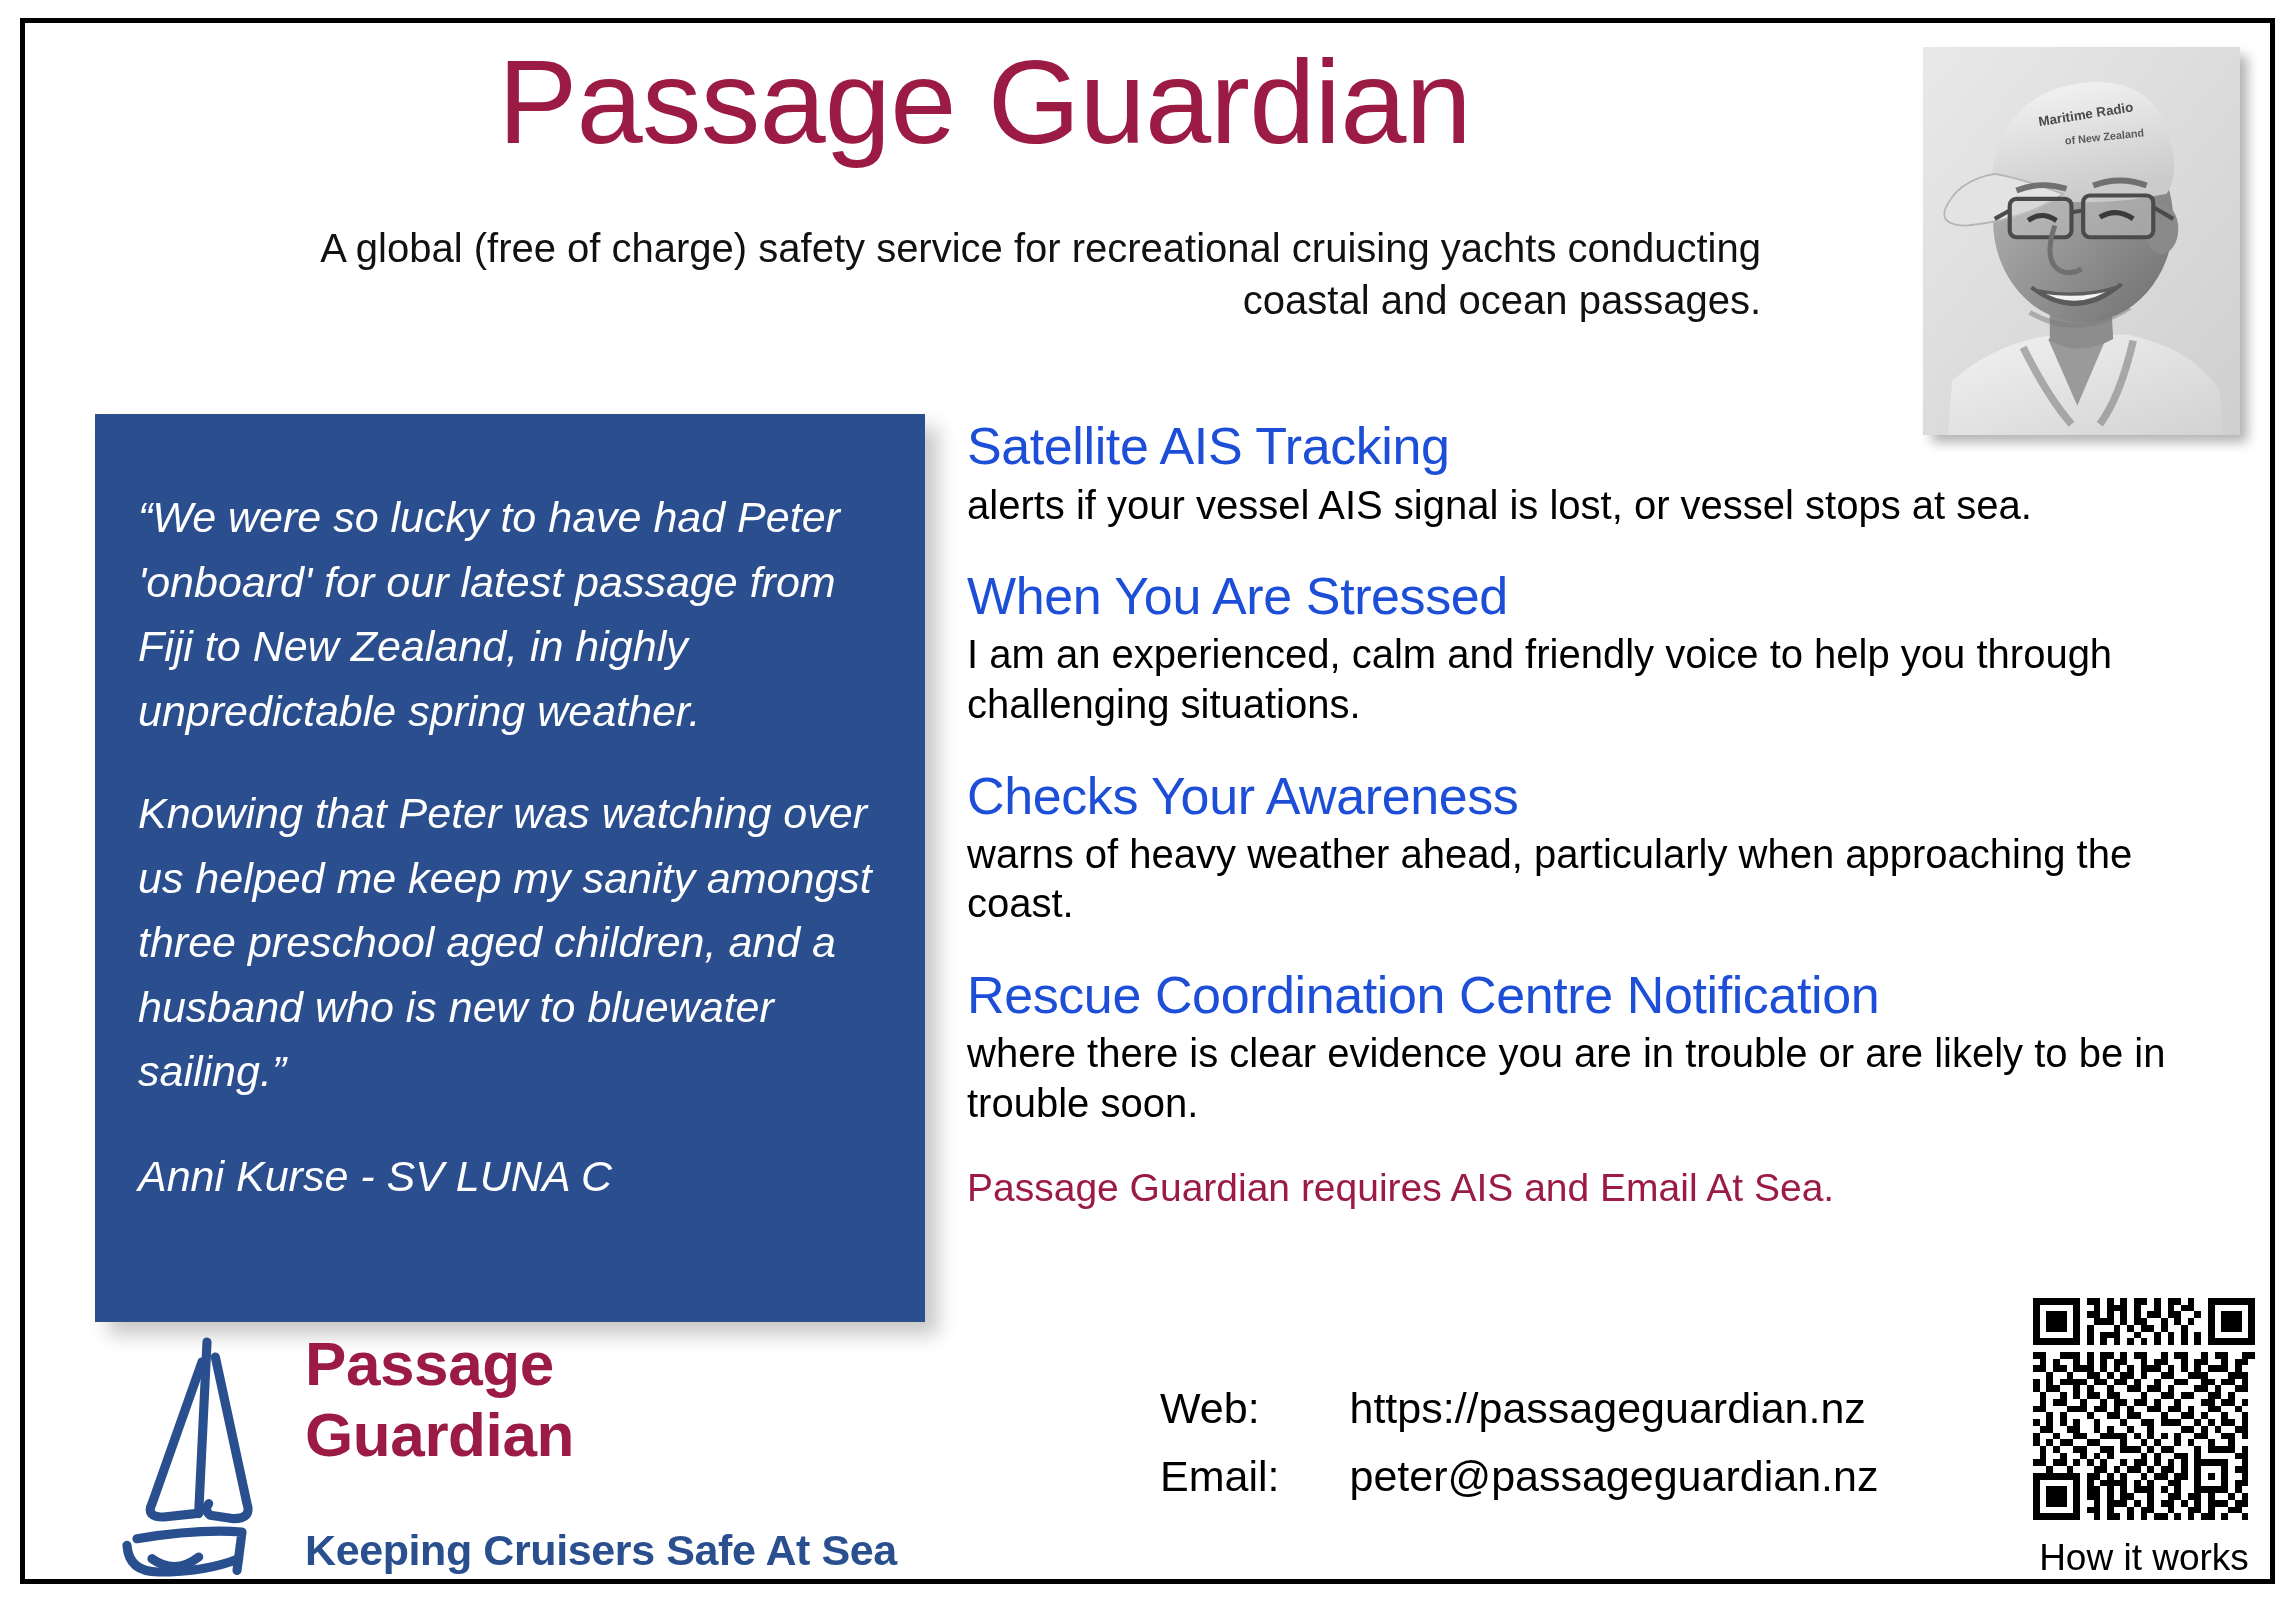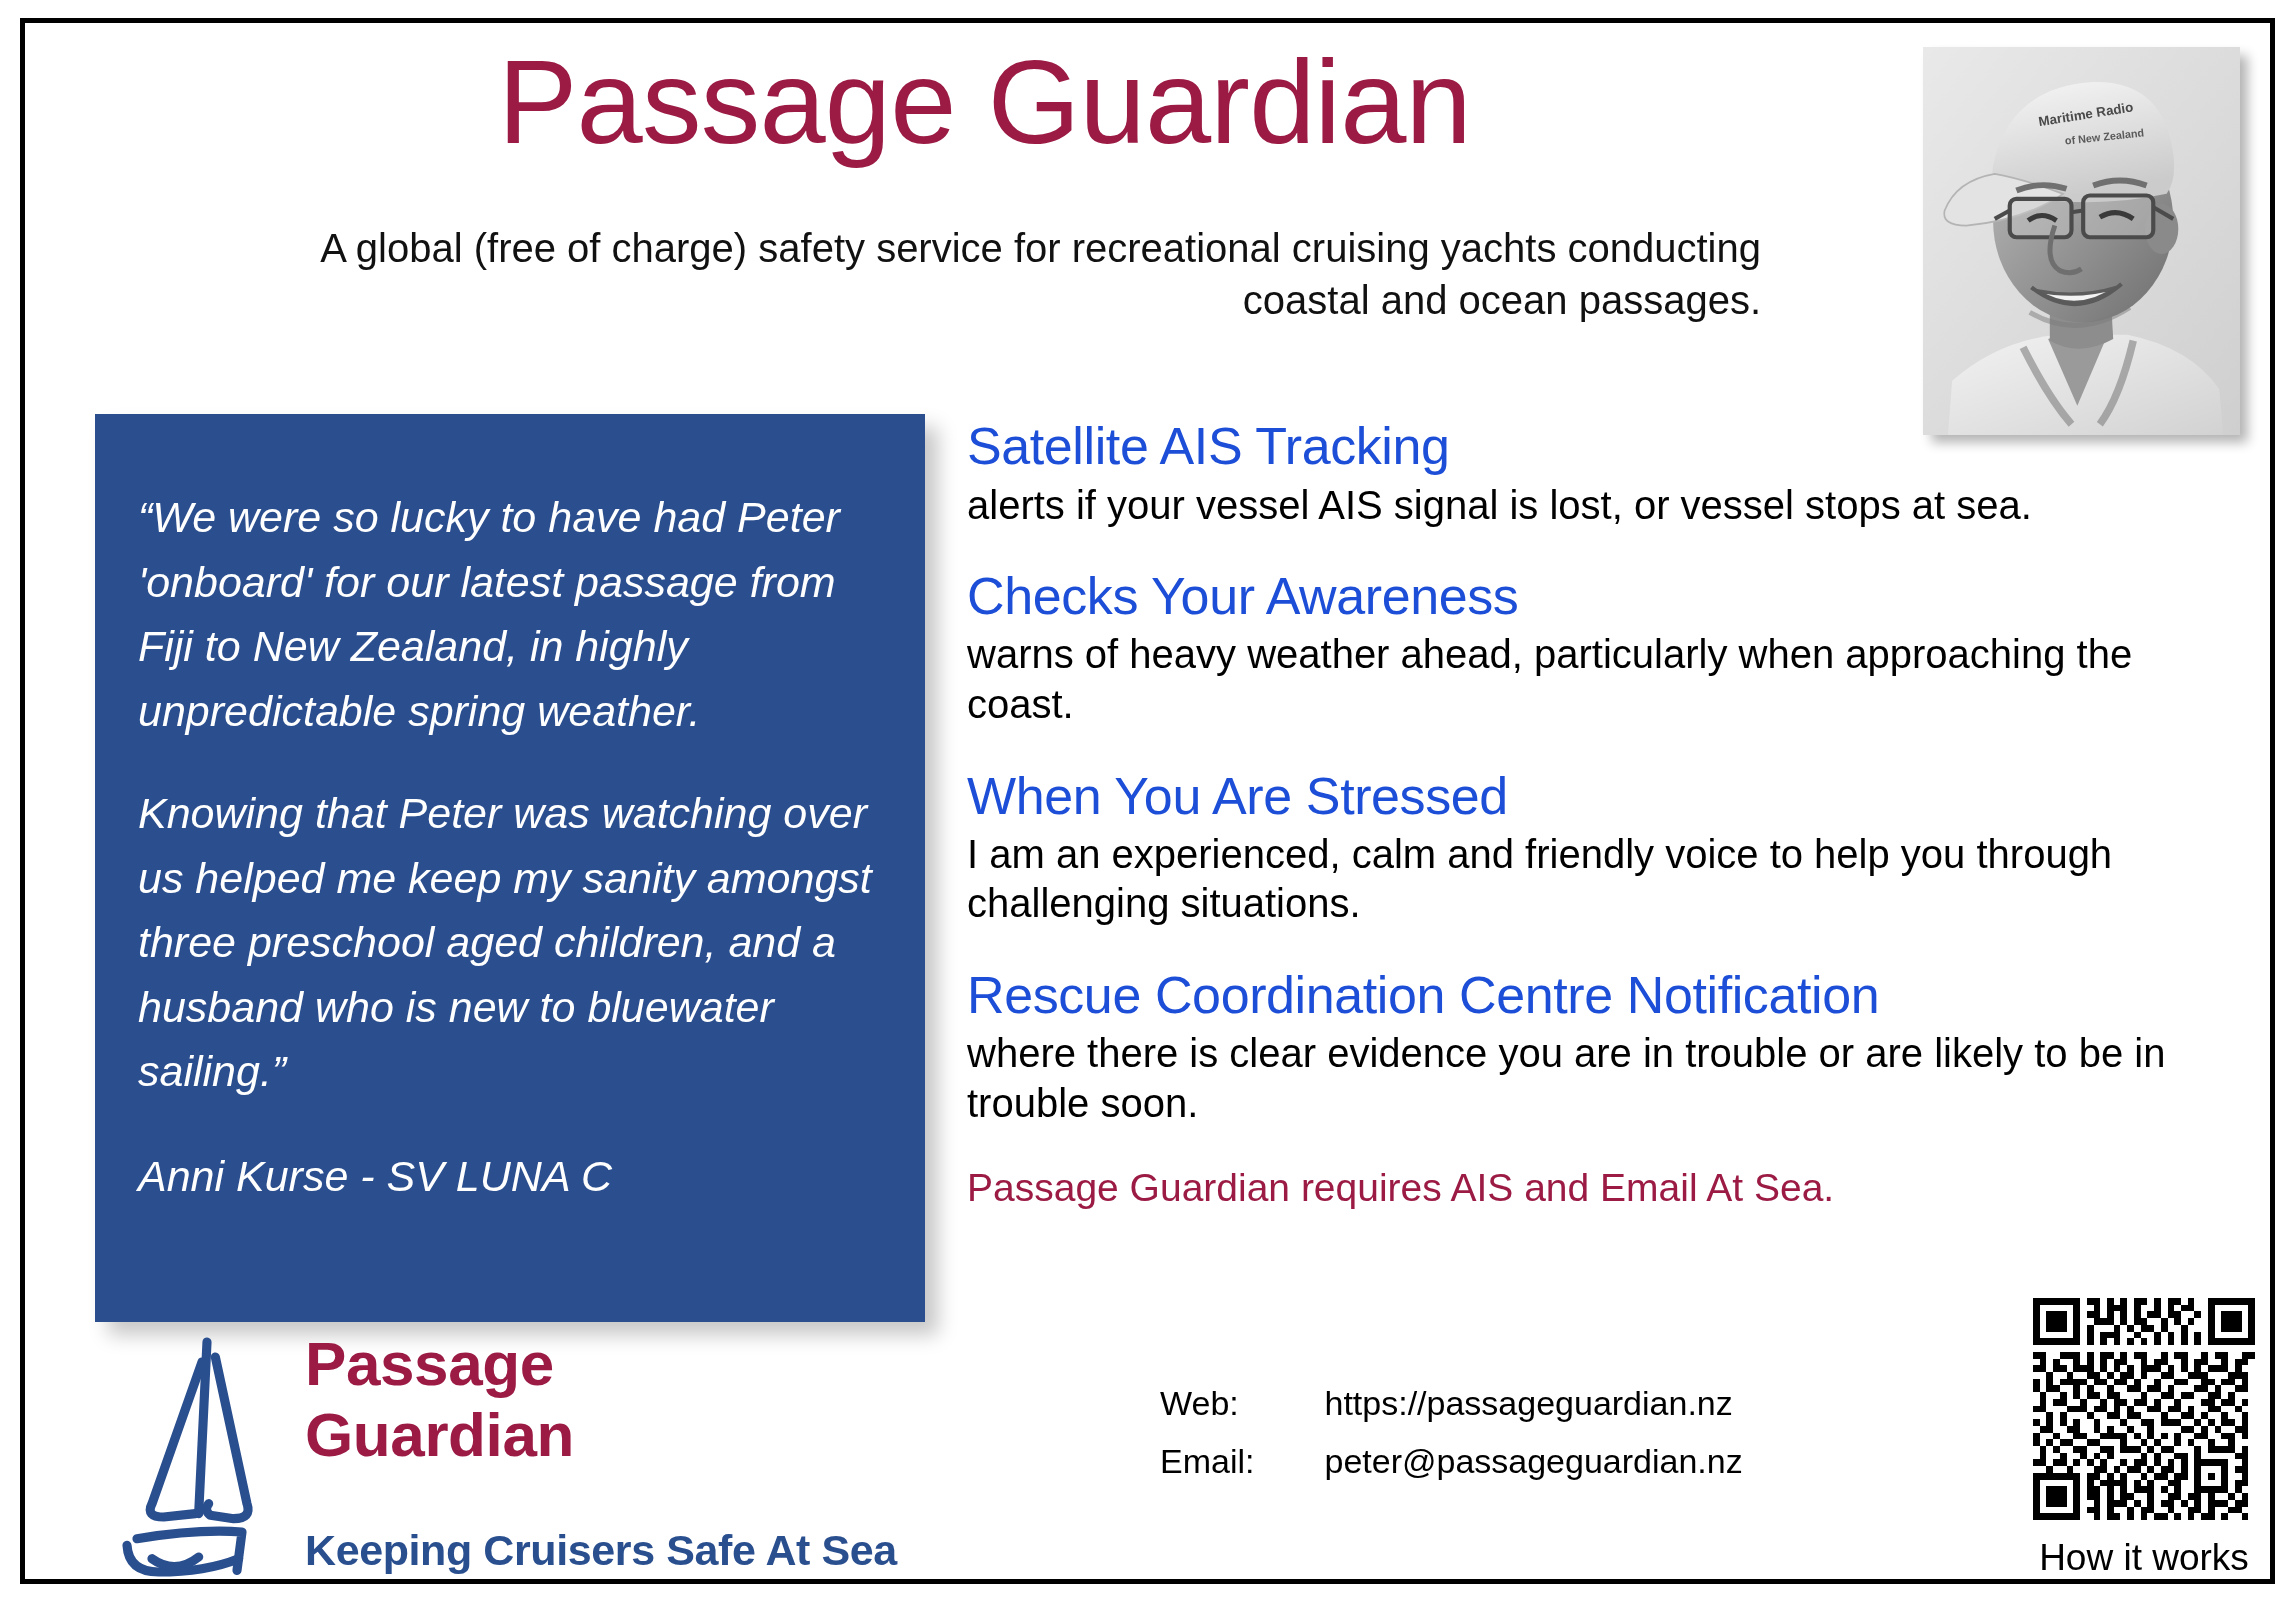--- a/index.html
+++ b/index.html
@@ -135,21 +135,21 @@
     font-weight: 700;
     color: #2A4F8F;
     letter-spacing: -0.4px;
     white-space: nowrap;
   }
 
   
   .contact {
     position: absolute;
     left: 1135px; top: 1361px;
-    font-size: 34px;
+    font-size: 43px;
     color: #000000;
   }
   .contact table { border-collapse: collapse; }
   .contact td { padding: 0 0 18.4px 0; vertical-align: top; white-space: nowrap; }
   .contact td.lbl { padding-right: 70px; }
 
   
   .qr-block {
     position: absolute;
     left: 2008px; top: 1275px;
@@ -241,26 +241,26 @@
     <p class="quote-p">Knowing that Peter was watching over us helped me keep my sanity amongst three preschool aged children, and a husband who is new to bluewater sailing.”</p>
     <p class="quote-attrib">Anni Kurse - SV LUNA C</p>
   </div>
 
   <div class="features">
     <div class="feature">
       <h2>Satellite AIS Tracking</h2>
       <p>alerts if your vessel AIS signal is lost, or vessel stops at sea.</p>
     </div>
     <div class="feature">
+      <h2>When You Are Stressed</h2>
+      <p>I am an experienced, calm and friendly voice to help you through challenging situations.</p>
+    </div>
+    <div class="feature">
       <h2>Checks Your Awareness</h2>
       <p>warns of heavy weather ahead, particularly when approaching the coast.</p>
-    </div>
-    <div class="feature">
-      <h2>When You Are Stressed</h2>
-      <p>I am an experienced, calm and friendly voice to help you through challenging situations.</p>
     </div>
     <div class="feature">
       <h2>Rescue Coordination Centre Notification</h2>
       <p>where there is clear evidence you are in trouble or are likely to be in trouble soon.</p>
     </div>
     <div class="requires">Passage Guardian requires AIS and Email At Sea.</div>
   </div>
 
   <div class="brand">
     <div class="brand-mark">

